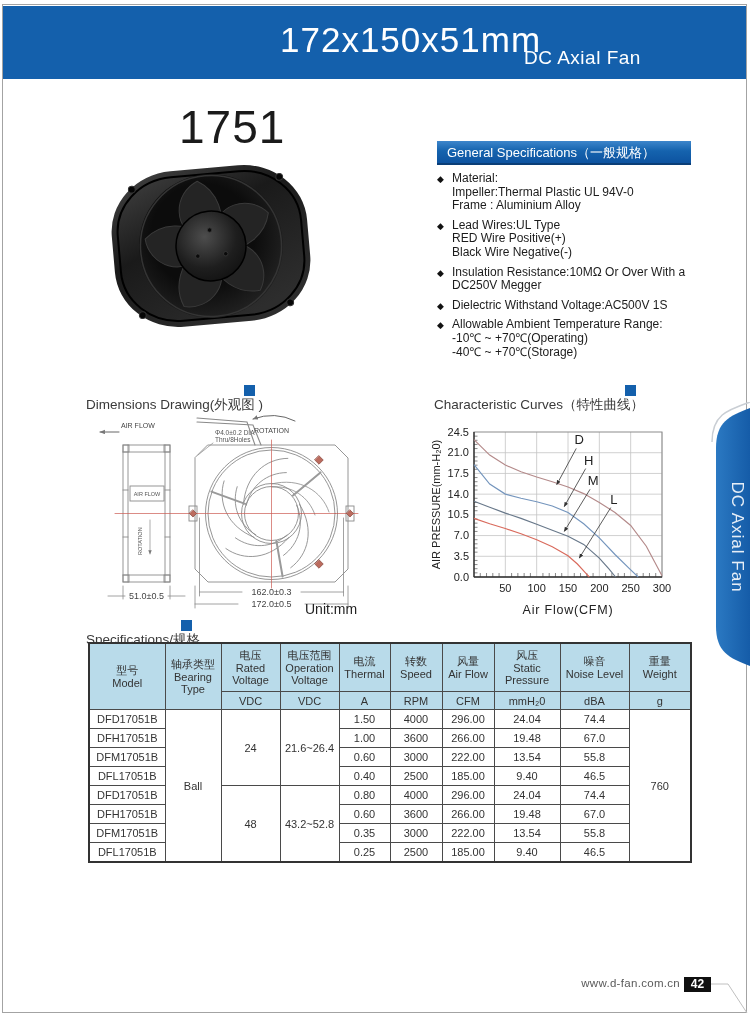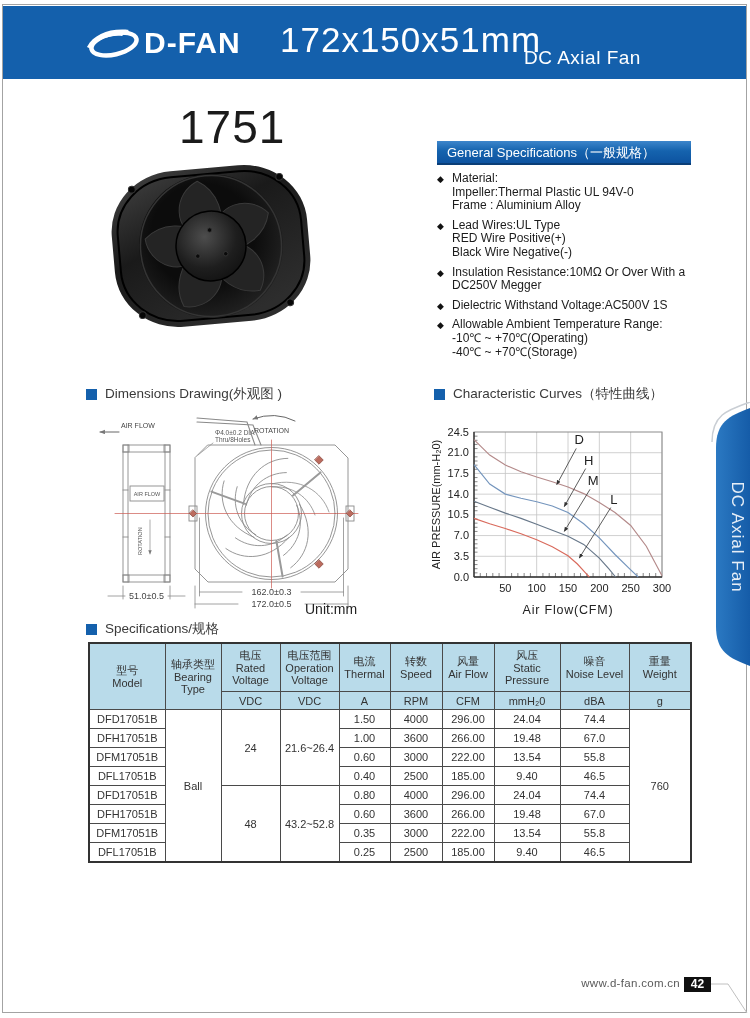--- a/index.html
+++ b/index.html
@@ -15,21 +15,21 @@
   
   .model-no{position:absolute;left:147px;top:100px;font-size:46px;color:#1b1b1b;letter-spacing:1px;margin-left:32px;}
   .fan-photo{position:absolute;left:106px;top:156px;}
   
   .side-tab{position:absolute;left:697px;top:402px;}
   
   .gs-bar{position:absolute;left:437px;top:141px;width:254px;height:24px;
           background:linear-gradient(180deg,#3d86cb 0%,#1563ae 45%,#0d53a0 100%);
           color:#fff;font-size:13px;line-height:24px;padding-left:10px;box-sizing:border-box;
           border-bottom:2px solid #0a3e77;}
-  .sec-title{position:absolute;font-size:13.5px;color:#3a3a3a;display:flex;align-items:center;}
+  .sec-title{position:absolute;font-size:13.5px;color:#3a3a3a;display:flex;align-items:flex-end;flex-direction:column;}
   .bullet-sq{width:11px;height:11px;background:#1460ac;display:inline-block;margin-right:8px;}
   
   .gs-list{position:absolute;left:437px;top:172px;width:302px;}
   .gs-item{position:relative;padding-left:15px;font-size:12px;line-height:13.6px;color:#1c1c1c;margin-bottom:6px;}
   .diamond{position:absolute;left:0;top:1px;font-size:9px;color:#111;}
   .unit-label{position:absolute;left:305px;top:601px;font-size:14px;color:#222;}
   
   .spec-table{position:absolute;left:88px;top:642px;border-collapse:collapse;table-layout:fixed;width:603px;
               font-size:11px;color:#333;}
   .spec-table th,.spec-table td{border:1px solid #4a4a4a;text-align:center;vertical-align:middle;padding:0 1px;}
@@ -47,27 +47,20 @@
   .footer-lines{position:absolute;left:711px;top:977px;}
   svg text{font-family:"Liberation Sans", sans-serif;}
 </style>
 </head>
 <body>
 
 <div class="page">
   <div class="page-border"></div>
 
   <div class="header-bar">
-    <div class="logo">
-      <svg width="54" height="36" viewBox="0 0 54 36">
-        <ellipse cx="29" cy="19" rx="23" ry="10.5" fill="none" stroke="#fff" stroke-width="4.5" transform="rotate(-13 29 19)"></ellipse>
-        <path d="M2 22 C 9 9 25 3 44 5 L 37 11 C 23 10 11 15 6 24 Z" fill="#fff"></path>
-      </svg>
-      <span class="logo-text">D-FAN</span>
-    </div>
     <div class="hdr-title">172x150x51mm</div>
     <div class="hdr-sub">DC Axial Fan</div>
   </div>
 
   <div class="model-no">1751</div>
 
   <svg class="fan-photo" width="210" height="180" viewBox="0 0 210 180">
     <defs>
       <linearGradient id="frameg" x1="0" y1="0" x2="0.6" y2="1">
         <stop offset="0%" stop-color="#454545"></stop>

